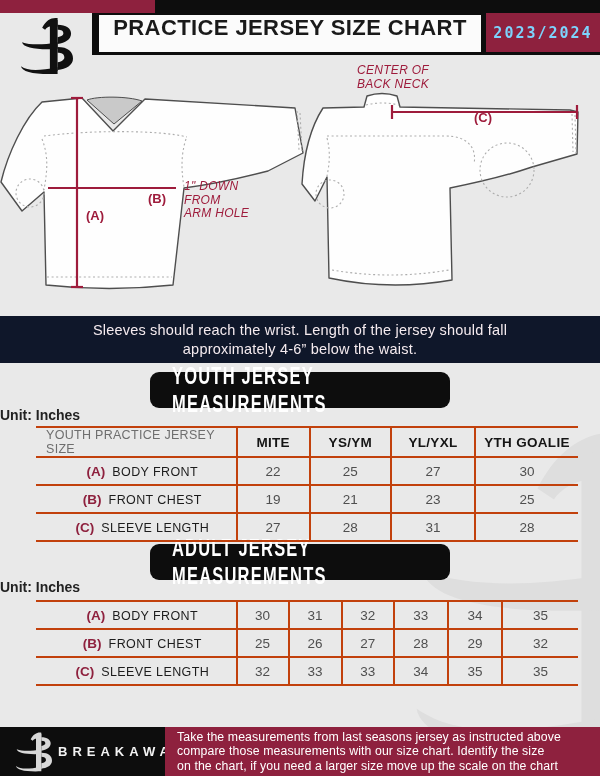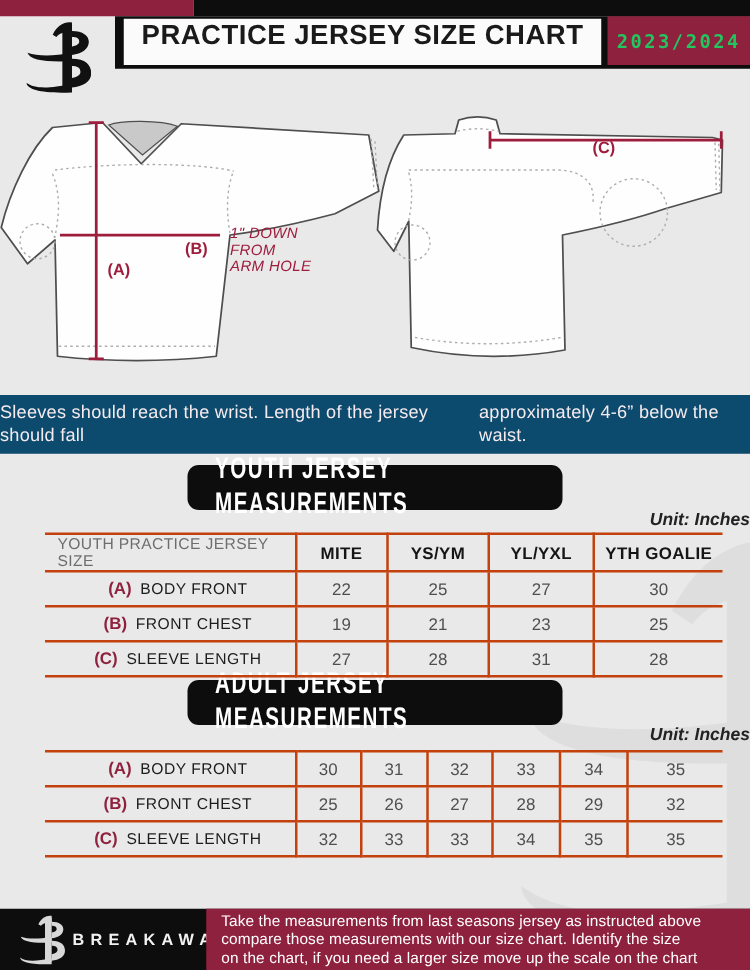--- a/index.html
+++ b/index.html
@@ -18,59 +18,59 @@
     left:99px;top:15px;width:382px;height:37px;background:#FBFBFB;
     display:flex;align-items:flex-start;justify-content:center;
   }
   .title-box span{font-size:22px;font-weight:bold;color:#1A1A1A;letter-spacing:.4px;}
   .season-box{
     left:486px;top:13px;width:114px;height:39px;background:#8E213E;
     display:flex;align-items:center;justify-content:center;
   }
   .season-box span{
     font-family:"DejaVu Sans Mono", monospace;font-weight:bold;
-    font-size:15px;color:#22c55e;letter-spacing:2px;
+    font-size:15px;color:#7dd3fc;letter-spacing:2px;
   }
   .logo-main{left:21px;top:17px;width:52px;height:58px;color:#111;}
 
   
   .jersey-front{left:0;top:95px;width:304px;height:198px;}
   .jersey-back{left:300px;top:90px;width:300px;height:205px;}
   .anno{color:#9E1C3C;}
   .anno-key{font-weight:bold;font-size:13px;}
   .anno-note{font-style:italic;font-size:12px;line-height:13.5px;letter-spacing:.3px;}
   .note-a{left:88px;top:226px;}
   .key-a{left:86px;top:208px;}
   .key-b{left:148px;top:191px;}
   .note-b{left:184px;top:180px;}
   .key-c{left:474px;top:110px;}
   .note-c{left:348px;top:64px;width:90px;text-align:center;}
 
   
   .notice{
-    left:0;top:316px;width:600px;height:47px;background:#0c4a6e;
-    display:flex;align-items:center;justify-content:center;
+    left:0;top:316px;width:600px;height:47px;background:#0f172a;
+    display:flex;flex-direction:column;align-items:center;justify-content:center;
     color:#F5EBEF;font-size:14.5px;line-height:19px;letter-spacing:.2px;
   }
 
   
   .pill{
     left:50%;transform:translateX(-50%);
     background:#0D0D0D;border-radius:9px;height:36px;
     display:flex;align-items:center;justify-content:center;padding:0 22px;
   }
   .pill span{
     color:#FFF;font-weight:bold;font-size:16.5px;letter-spacing:1.2px;
     display:inline-block;transform:scaleY(1.45);
   }
   .pill-youth{top:372px;}
   .pill-adult{top:544px;}
   .unit{
-    left:0;width:600px;text-align:right;
-    font-style:italic;font-weight:600;font-size:14px;color:#222;
+    left:0;width:600px;text-align:left;
+    font-weight:600;font-size:14px;color:#222;
   }
   .unit-youth{top:407px;}
   .unit-adult{top:579px;}
 
   
   .tbl-wrap{left:36px;width:542px;z-index:2;}
   .tbl-youth{top:426px;}
   .tbl-adult{top:600px;}
   table{border-collapse:collapse;width:100%;table-layout:fixed;}
   td{border:2px solid #c2410c;padding:0;background:transparent;}
@@ -175,20 +175,24 @@
   </svg>
 
   <div class="abs anno anno-key key-a">(A)</div>
   <div class="abs anno anno-key key-b">(B)</div>
   <div class="abs anno anno-note note-b">
     <div>1" DOWN</div>
     <div>FROM</div>
     <div>ARM HOLE</div>
   </div>
   <div class="abs anno anno-key key-c">(C)</div>
+  <div class="abs anno anno-note note-c">
+    <div>CENTER OF</div>
+    <div>BACK NECK</div>
+  </div>
 
   <div class="abs notice">
     <div>Sleeves should reach the wrist. Length of the jersey should fall</div>
     <div>approximately 4-6” below the waist.</div>
   </div>
 
   <div class="abs pill pill-youth">
     <span>YOUTH JERSEY MEASUREMENTS</span>
   </div>
   <div class="abs unit unit-youth">Unit: Inches</div>

